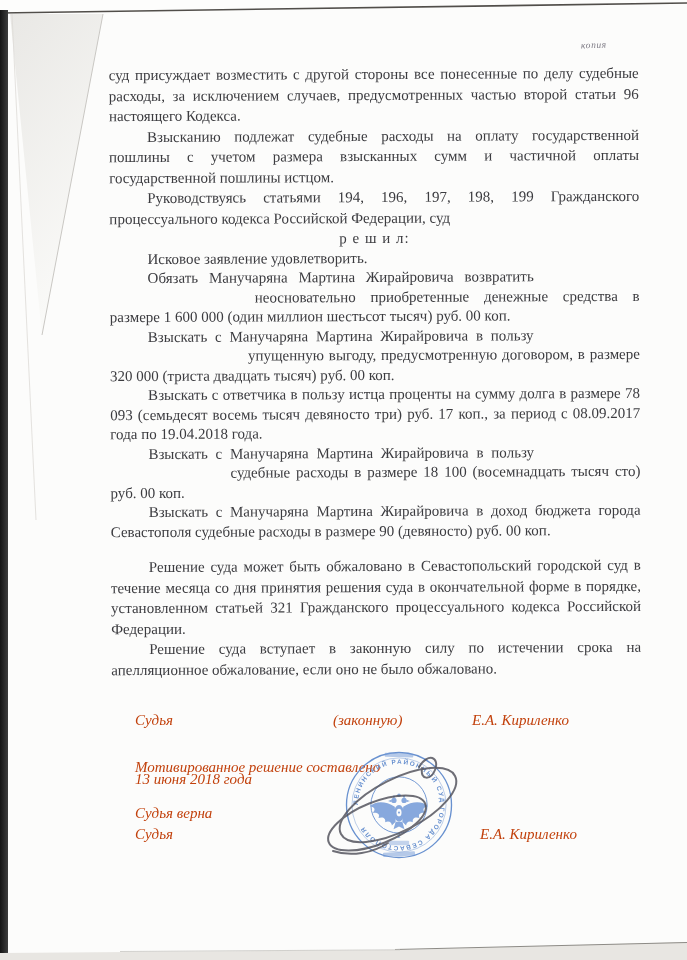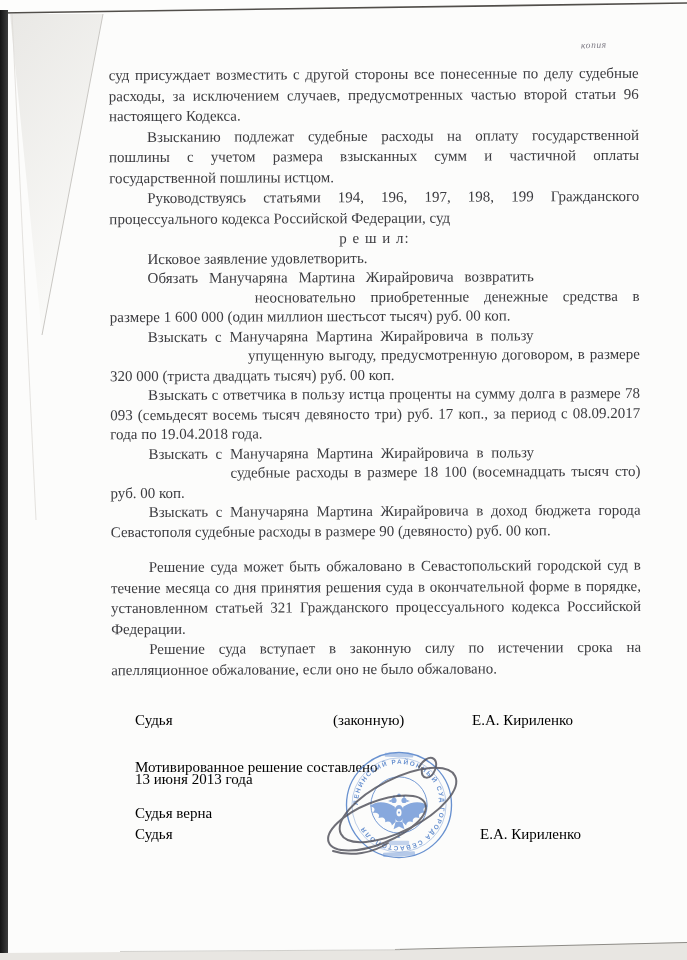--- a/index.html
+++ b/index.html
@@ -19,21 +19,21 @@
   .hang1{text-indent:145px;}
   .hang2{text-indent:138px;}
   .hang3{text-indent:120px;}
   .resh{text-align:center;letter-spacing:1px;margin:19px 0 15px;}
   .tight{line-height:19.5px;}
   .copy-mark{position:absolute;left:581px;top:40px;z-index:2;
        font-size:9.5px;font-style:italic;color:#7b7882;letter-spacing:0.6px;
        transform:rotate(-2deg);}
   
   .sigblock{position:absolute;left:110px;top:702px;width:540px;height:160px;z-index:2;
-       font-size:15px;color:#000000;}
+       font-size:15px;color:#c2410c;font-style:italic;}
   .sigblock span{position:absolute;white-space:nowrap;}
   .s-judge1{left:25px;top:10px;}
   .s-note{left:223px;top:10px;}
   .s-name1{left:362px;top:10px;}
   .s-mot1{left:25px;top:48px;margin-top:9px;}
   .s-mot2{left:25px;top:69px;}
   .s-copy{left:25px;top:103px;}
   .s-judge2{left:25px;top:124px;}
   .s-name2{left:370px;top:124px;}
   .stamp{position:absolute;left:336px;top:742px;width:126px;height:126px;z-index:3;opacity:.92;}
@@ -93,21 +93,21 @@
 
     <p class="indent" style="margin-top:15px;">Решение суда может быть обжаловано в Севастопольский городской суд в течение месяца со дня принятия решения суда в окончательной форме в порядке, установленном статьей 321 Гражданского процессуального кодекса Российской Федерации.</p>
     <p class="indent">Решение суда вступает в законную силу по истечении срока на апелляционное обжалование, если оно не было обжаловано.</p>
   </div>
 
   <div class="sigblock">
     <span class="s-judge1">Судья</span>
     <span class="s-note">(законную)</span>
     <span class="s-name1">Е.А. Кириленко</span>
     <span class="s-mot1">Мотивированное решение составлено</span>
-    <span class="s-mot2">13 июня 2013 года</span>
+    <span class="s-mot2">13 июня 2018 года</span>
     <span class="s-copy">Судья верна</span>
     <span class="s-judge2">Судья</span>
     <span class="s-name2">Е.А. Кириленко</span>
   </div>
 
   <svg class="stamp" viewBox="0 0 150 150">
     <defs>
       <path id="ringPath" d="M 26,75 A 49,49 0 1 1 26,75.01" fill="none"></path>
     </defs>
     <g stroke="#5c88cc" fill="none">

